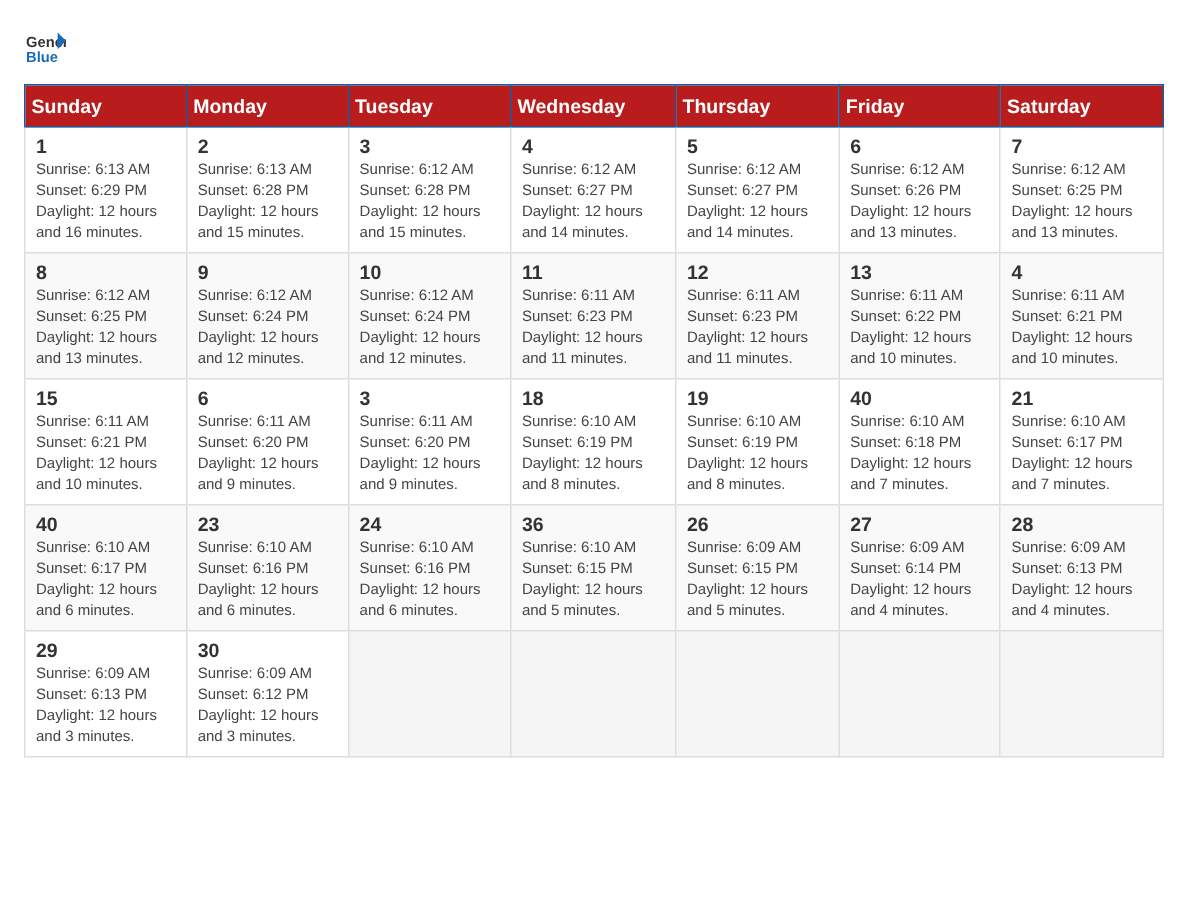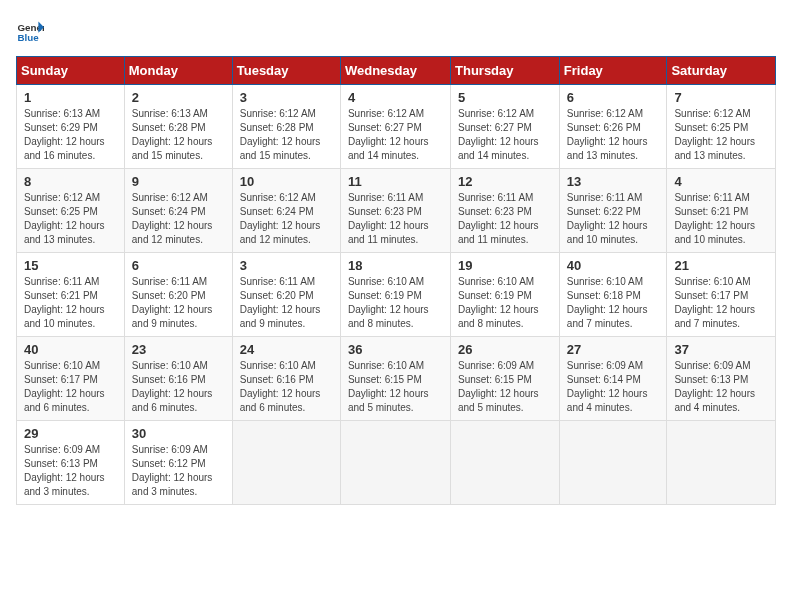--- a/index.html
+++ b/index.html
@@ -327,21 +327,21 @@
       </td>
         <td>
         <span class="day-number">27</span>
         <span class="day-info">
           Sunrise: 6:09 AM<br>
           Sunset: 6:14 PM<br>
           Daylight: 12 hours and 4 minutes.
         </span>
       </td>
         <td>
-        <span class="day-number">37</span>
+        <span class="day-number">28</span>
         <span class="day-info">
           Sunrise: 6:09 AM<br>
           Sunset: 6:13 PM<br>
           Daylight: 12 hours and 4 minutes.
         </span>
       </td>
       </tr>
       <tr>
         <td>
         <span class="day-number">29</span>

